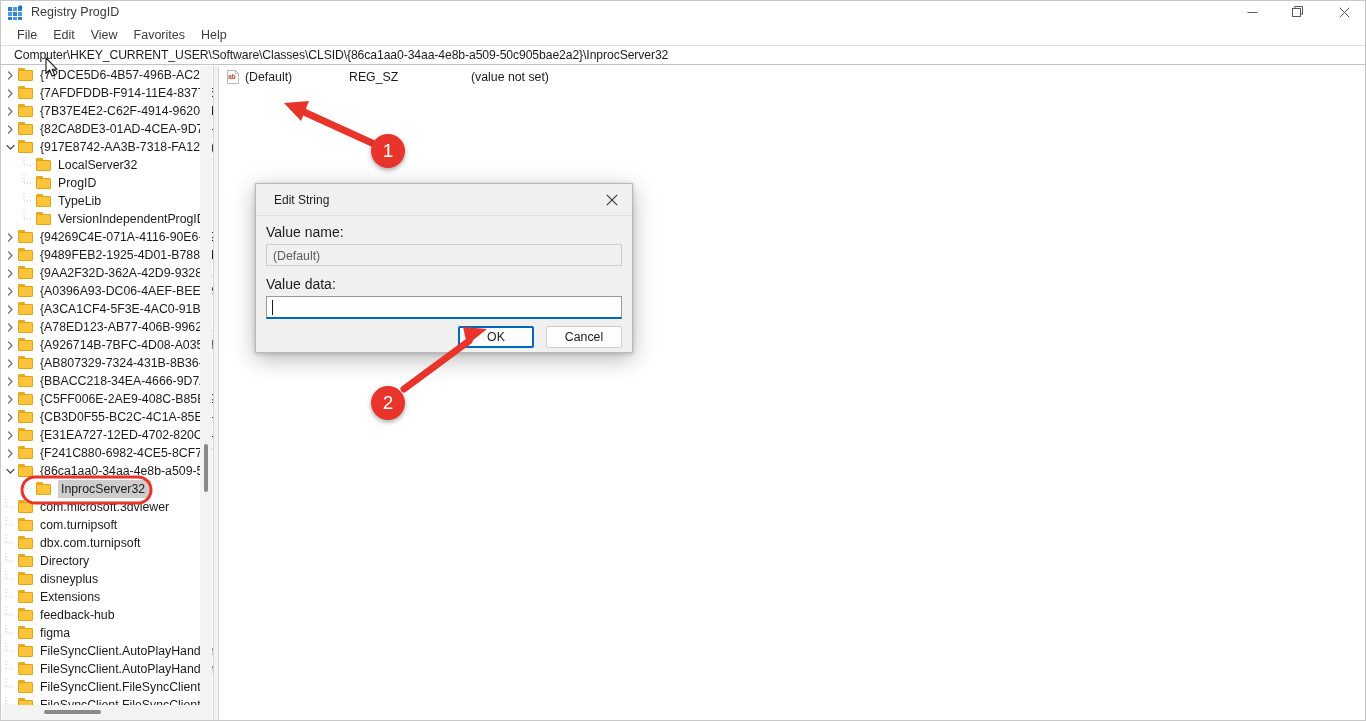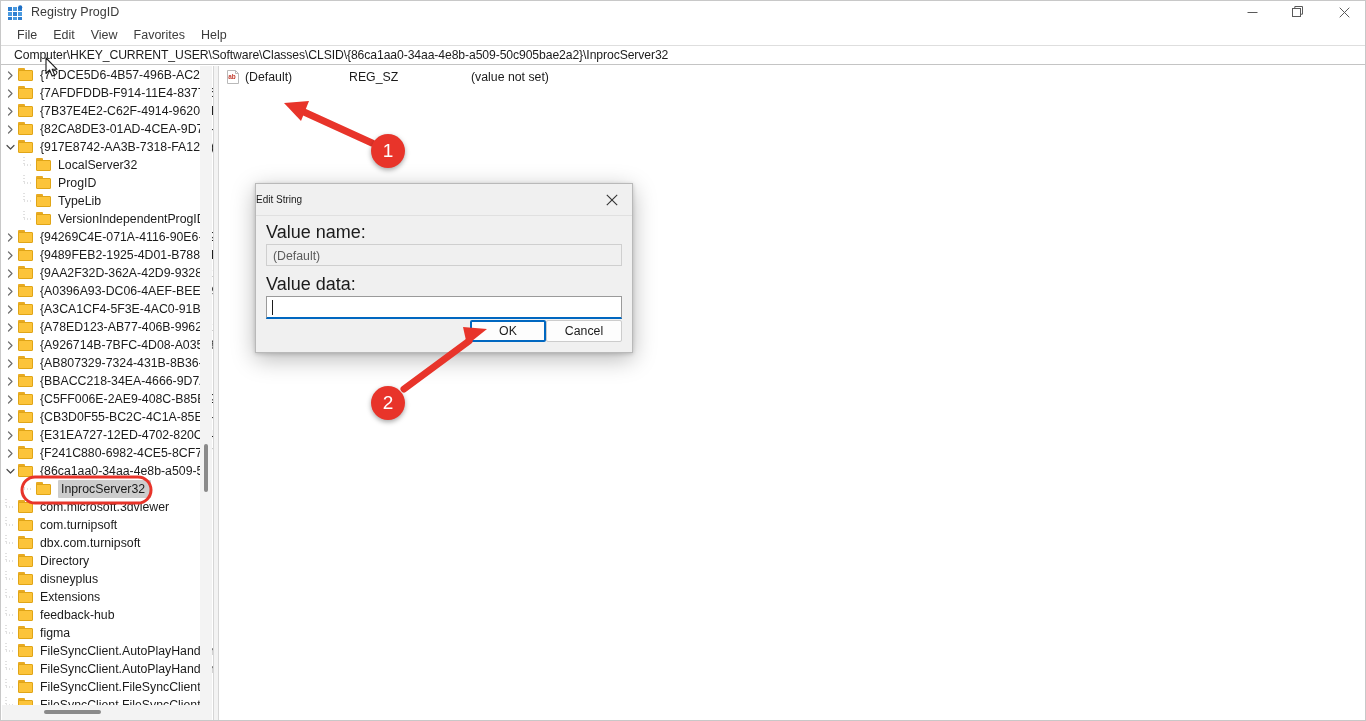--- a/index.html
+++ b/index.html
@@ -171,47 +171,47 @@
     background: #f0f0f0;
     border: 1px solid #b9b9b9;
     box-shadow: 0 6px 22px rgba(0,0,0,0.28), 0 1px 4px rgba(0,0,0,0.18);
   }
   .dlg-title-bar {
     position: relative; height: 32px; background: #f0f0f0;
     border-bottom: 1px solid #e0e0e0;
     display:flex; align-items:center;
   }
   .dlg-title {
-    font-size: 10px; color: #1b1b1b; padding-left: 0; line-height: 30px;
+    font-size: 12px; color: #1b1b1b; padding-left: 18px; line-height: 30px;
   }
   .dlg-close {
     position:absolute; right: 0; top: 0; width: 40px; height: 31px;
     display:flex; align-items:center; justify-content:center; color:#333;
   }
   .dlg-body { position: relative; padding: 8px 10px 0 10px; }
   .dlg-label {
-    font-size: 18px; color: #1b1b1b; margin-bottom: 4px; line-height: 16px;
+    font-size: 14px; color: #1b1b1b; margin-bottom: 4px; line-height: 16px;
   }
   .dlg-input-ro {
     height: 22px; background: #f0f0f0; border: 1px solid #cfcfcf;
     font-size: 12.3px; color: #5c5c5c; padding: 2px 6px; line-height: 18px;
     margin-bottom: 10px;
   }
   .dlg-input-active {
     position: relative;
     height: 23px; background: #ffffff;
     border: 1px solid #9a9a9a; border-bottom: 2px solid #0067c0;
     font-size: 12.3px; color: #1b1b1b; padding: 2px 6px; line-height: 18px;
   }
   .caret {
     position:absolute; left: 5px; top: 3px; width: 1px; height: 15px; background: #1b1b1b;
   }
   .dlg-buttons {
-    position: absolute; right: 10px; bottom: 10px;
-    display: flex; gap: 0;
+    position: absolute; right: 10px; bottom: 4px;
+    display: flex; gap: 12px;
   }
   .dlg-btn {
     width: 76px; height: 22px; font-size: 12.3px; color: #1b1b1b;
     background: #fdfdfd; border: 1px solid #cccccc;
     display:flex; align-items:center; justify-content:center; border-radius: 2px;
   }
   .dlg-btn.default { border: 2px solid #0067c0; }
 
   
   .anno-layer {

